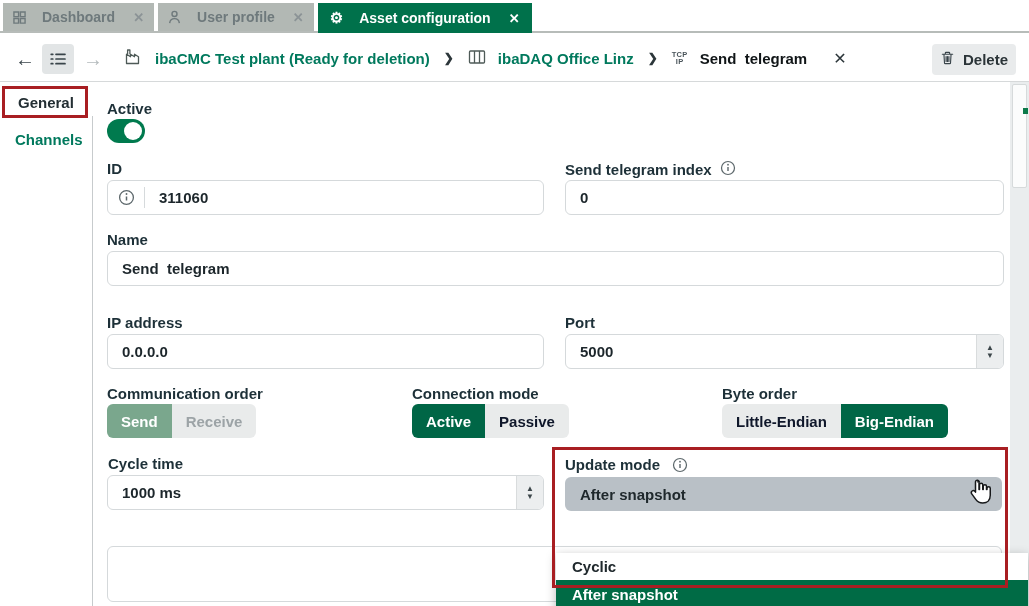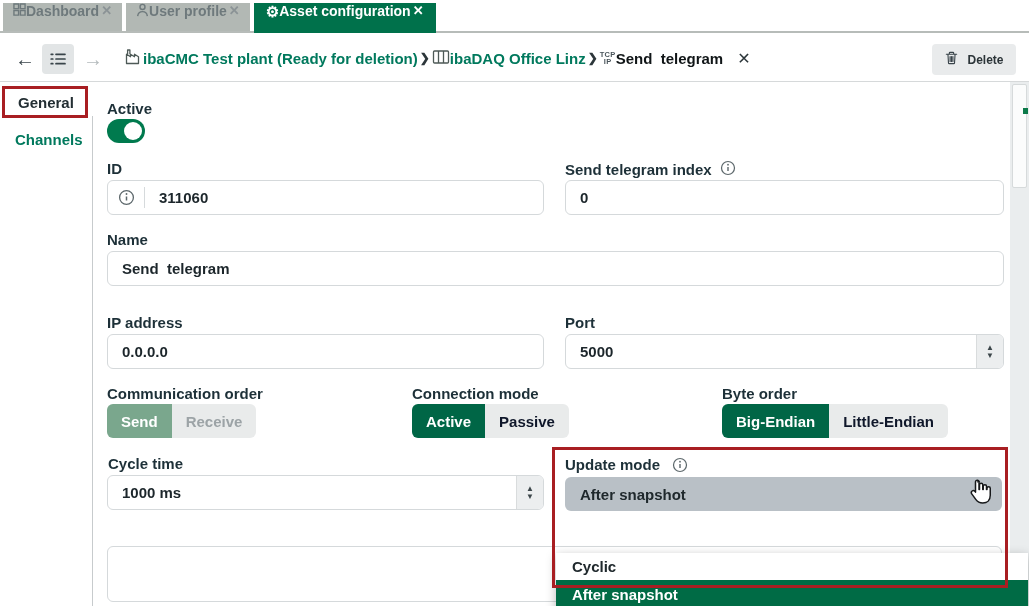--- a/index.html
+++ b/index.html
@@ -4,40 +4,40 @@
 <style>
   html,body{margin:0;padding:0;}
   body{width:1029px;height:606px;position:relative;overflow:hidden;background:#fff;
        font-family:"Liberation Sans",sans-serif;color:#1d262b;}
   .abs{position:absolute;}
 
   
   .tabbar{left:0;top:0;width:1029px;height:33px;background:#fff;}
   .tabbar::after{content:"";position:absolute;left:0;bottom:0;width:100%;height:2px;background:#b7bcb9;}
   .tabs{position:absolute;left:3px;top:3px;display:flex;gap:4px;align-items:flex-start;height:30px;}
-  .tab{display:flex;align-items:flex-start;gap:0;height:28px;padding:0 10px;background:#b2b8b4;
+  .tab{display:flex;align-items:center;gap:16px;height:28px;padding:0 10px;background:#b2b8b4;
        color:#6e797c;font-size:14px;font-weight:700;cursor:default;}
   .tab .ticon{display:flex;align-items:center;color:#6e797c;}
   .tab .tclose{font-size:13px;color:#8b9396;margin-left:2px;}
   .tab.active{height:30px;background:#00714b;color:#fff;z-index:2;padding:0 12px;}
   .tab.active .ticon,.tab.active .tclose{color:#fff;}
 
   
   .toolbar{left:0;top:33px;width:1029px;height:48px;background:#fff;border-bottom:1px solid #d6d9da;}
   .navbtn{position:absolute;top:11px;width:30px;height:30px;display:flex;align-items:center;justify-content:center;
           font-size:20px;border-radius:4px;}
-  .crumb{position:absolute;left:124px;top:9px;height:32px;display:flex;align-items:center;gap:0;font-size:15px;}
+  .crumb{position:absolute;left:124px;top:9px;height:32px;display:flex;align-items:center;gap:12px;font-size:15px;}
   .crumb .link{color:#00795d;font-weight:600;}
   .crumb .sep{color:#2c363a;font-size:12px;font-weight:700;margin:0 2px;}
   .tcpip{display:flex;flex-direction:column;align-items:center;line-height:7px;color:#49545a;
          font-size:7.5px;font-weight:700;letter-spacing:.3px;}
   .crumbtitle{color:#101517;font-weight:700;white-space:pre;}
   .crumbclose{color:#2c363a;font-size:16px;margin-left:14px;font-weight:400;}
   .delbtn{position:absolute;left:932px;top:11px;width:84px;height:31px;background:#e9ebec;border-radius:4px;
-          display:flex;align-items:center;justify-content:center;gap:8px;font-size:12px;font-weight:600;color:#2b3438;}
+          display:flex;align-items:center;justify-content:center;gap:8px;font-size:15px;font-weight:600;color:#2b3438;}
 
   
   .side-sep{left:92px;top:116px;width:1px;height:490px;background:#c7cbcd;}
   .side-item{font-size:15px;font-weight:700;}
   .ann{border:3px solid #a81e22;background:transparent;z-index:10;pointer-events:none;}
 
   
   .lbl{font-size:15px;font-weight:700;color:#1d3038;display:flex;align-items:center;gap:8px;}
   .field{background:#fff;border:1px solid #d5d9db;border-radius:6px;display:flex;align-items:center;overflow:hidden;justify-content:space-between;}
   .field input{border:none;outline:none;background:transparent;font:600 15px "Liberation Sans",sans-serif;
@@ -216,22 +216,22 @@
 </div>
 
 <div class="abs lbl" style="left:412px;top:385px;">Connection mode</div>
 <div class="abs seg" style="left:412px;top:404px;">
   <span class="opt on">Active</span>
   <span class="opt off">Passive</span>
 </div>
 
 <div class="abs lbl" style="left:722px;top:385px;">Byte order</div>
 <div class="abs seg" style="left:722px;top:404px;">
+  <span class="opt off">Little-Endian</span>
   <span class="opt on">Big-Endian</span>
-  <span class="opt off">Little-Endian</span>
 </div>
 
 <div class="abs lbl" style="left:108px;top:455px;">Cycle time</div>
 <div class="abs field" style="left:107px;top:475px;width:435px;height:33px;">
   <input value="1000 ms" style="">
   <span class="spin">
     <span>▲</span>
     <span>▼</span>
   </span>
 </div>

